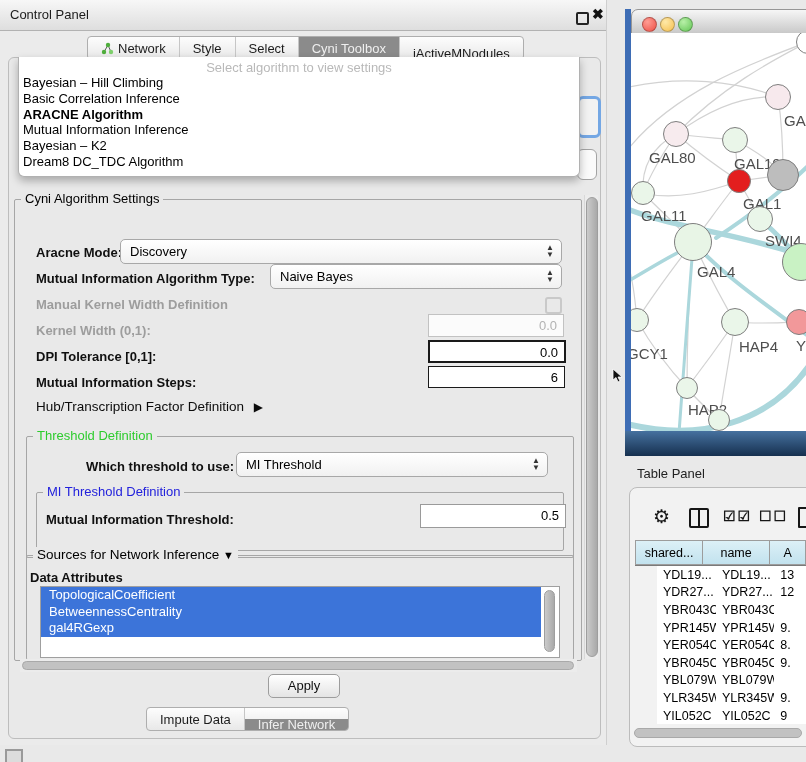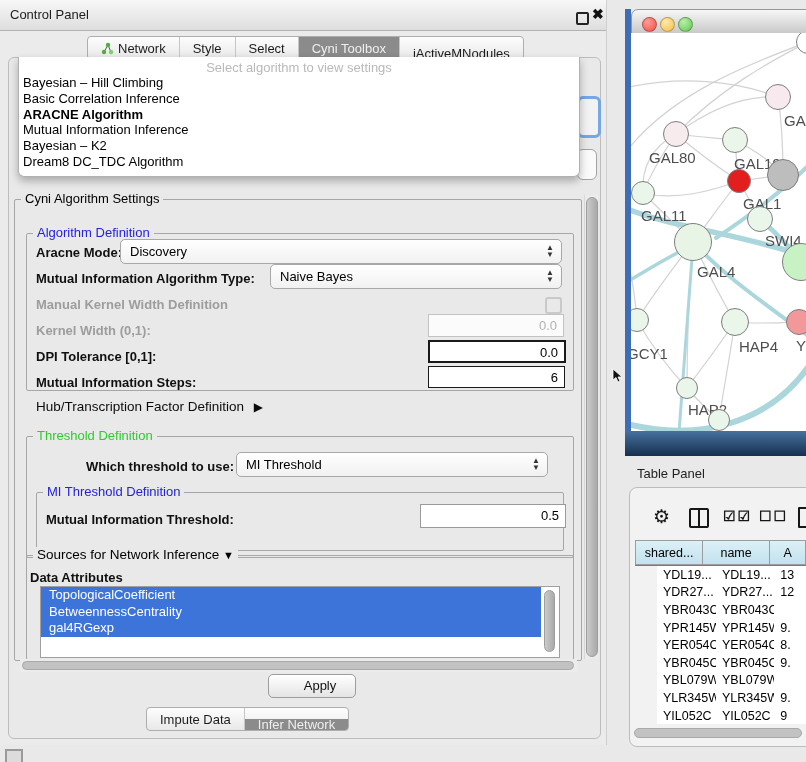--- a/index.html
+++ b/index.html
@@ -41,21 +41,21 @@
   .spinner{position:absolute;right:7px;top:4px;font-size:8px;line-height:7px;color:#333;text-align:center;}
   .tfield{background:#fff;font-size:13px;text-align:right;padding-right:6px;line-height:21px;}
   #list-box{background:#fff;border:1px solid #9f9f9f;}
   .attr-item{height:16.6px;line-height:16.6px;font-size:13px;color:#fff;background:#3c74d9;padding-left:8px;
              width:492px;}
   
   .sb-track-v{background:#ececec;border-left:1px solid #d8d8d8;}
   .sb-thumb{background:linear-gradient(90deg,#cbcbcb,#a9a9a9);border:1px solid #9e9e9e;border-radius:6px;}
   .sb-thumb-h{background:#c2c2c2;border:1px solid #a9a9a9;border-radius:5px;}
   #apply-btn{left:268px;top:674px;width:70px;height:22px;border:1px solid #9d9d9d;border-radius:5px;
-             background:linear-gradient(#ffffff,#e4e4e4);font-size:13px;text-align:center;line-height:21px;color:#111;padding-left:16px;}
+             background:linear-gradient(#ffffff,#e4e4e4);font-size:13px;text-align:center;line-height:21px;color:#111;}
   #grip{left:5px;top:749px;width:14px;height:12px;border:2px solid #9a9a9a;background:#dcdcdc;}
   
   #net-window{left:625px;top:7px;width:181px;height:449px;}
   #net-left-border{left:0;top:2px;width:6px;height:423px;}
   #net-titlebar{left:6px;top:2px;width:175px;height:24px;background:linear-gradient(#f6f6f6,#c7c7c7);
                 border:1px solid #969696;border-radius:7px 0 0 0;}
   .tlight{position:absolute;top:7px;width:13px;height:13px;border-radius:50%;border:1px solid rgba(0,0,0,.25);}
   #net-canvas{left:6px;top:26px;width:175px;height:398px;background:#fff;overflow:hidden;}
   #net-bottom{left:0;top:424px;width:181px;height:25px;background:linear-gradient(#46719f,#16304f);}
   .node{position:absolute;border-radius:50%;border:1.3px solid #7e7e7e;box-sizing:border-box;}
@@ -127,23 +127,20 @@
         <div class="dd-item">Mutual Information Inference</div>
         <div class="dd-item">Bayesian – K2</div>
         <div class="dd-item">Dream8 DC_TDC Algorithm</div>
       </div>
   </div>
 
   <div class="group abs" style="left:14px;top:199px;width:566px;height:460px;">
     <span class="legend">Cyni Algorithm Settings</span>
   </div>
 
-  <div class="group abs" style="left:26px;top:233px;width:546px;height:156px;">
-    <span class="legend blue">Algorithm Definition</span>
-  </div>
   <div class="lbl abs" style="left:36px;top:245px;">Aracne Mode:</div>
   <div class="combo abs" style="left:120px;top:239px;width:431px;">
     <span>Discovery</span>
     <span class="spinner">▲<br>▼</span>
   </div>
   <div class="lbl abs" style="left:36px;top:271px;">Mutual Information Algorithm Type:</div>
   <div class="combo abs" style="left:270px;top:264px;width:281px;">
     <span>Naive Bayes</span>
     <span class="spinner">▲<br>▼</span>
   </div>

